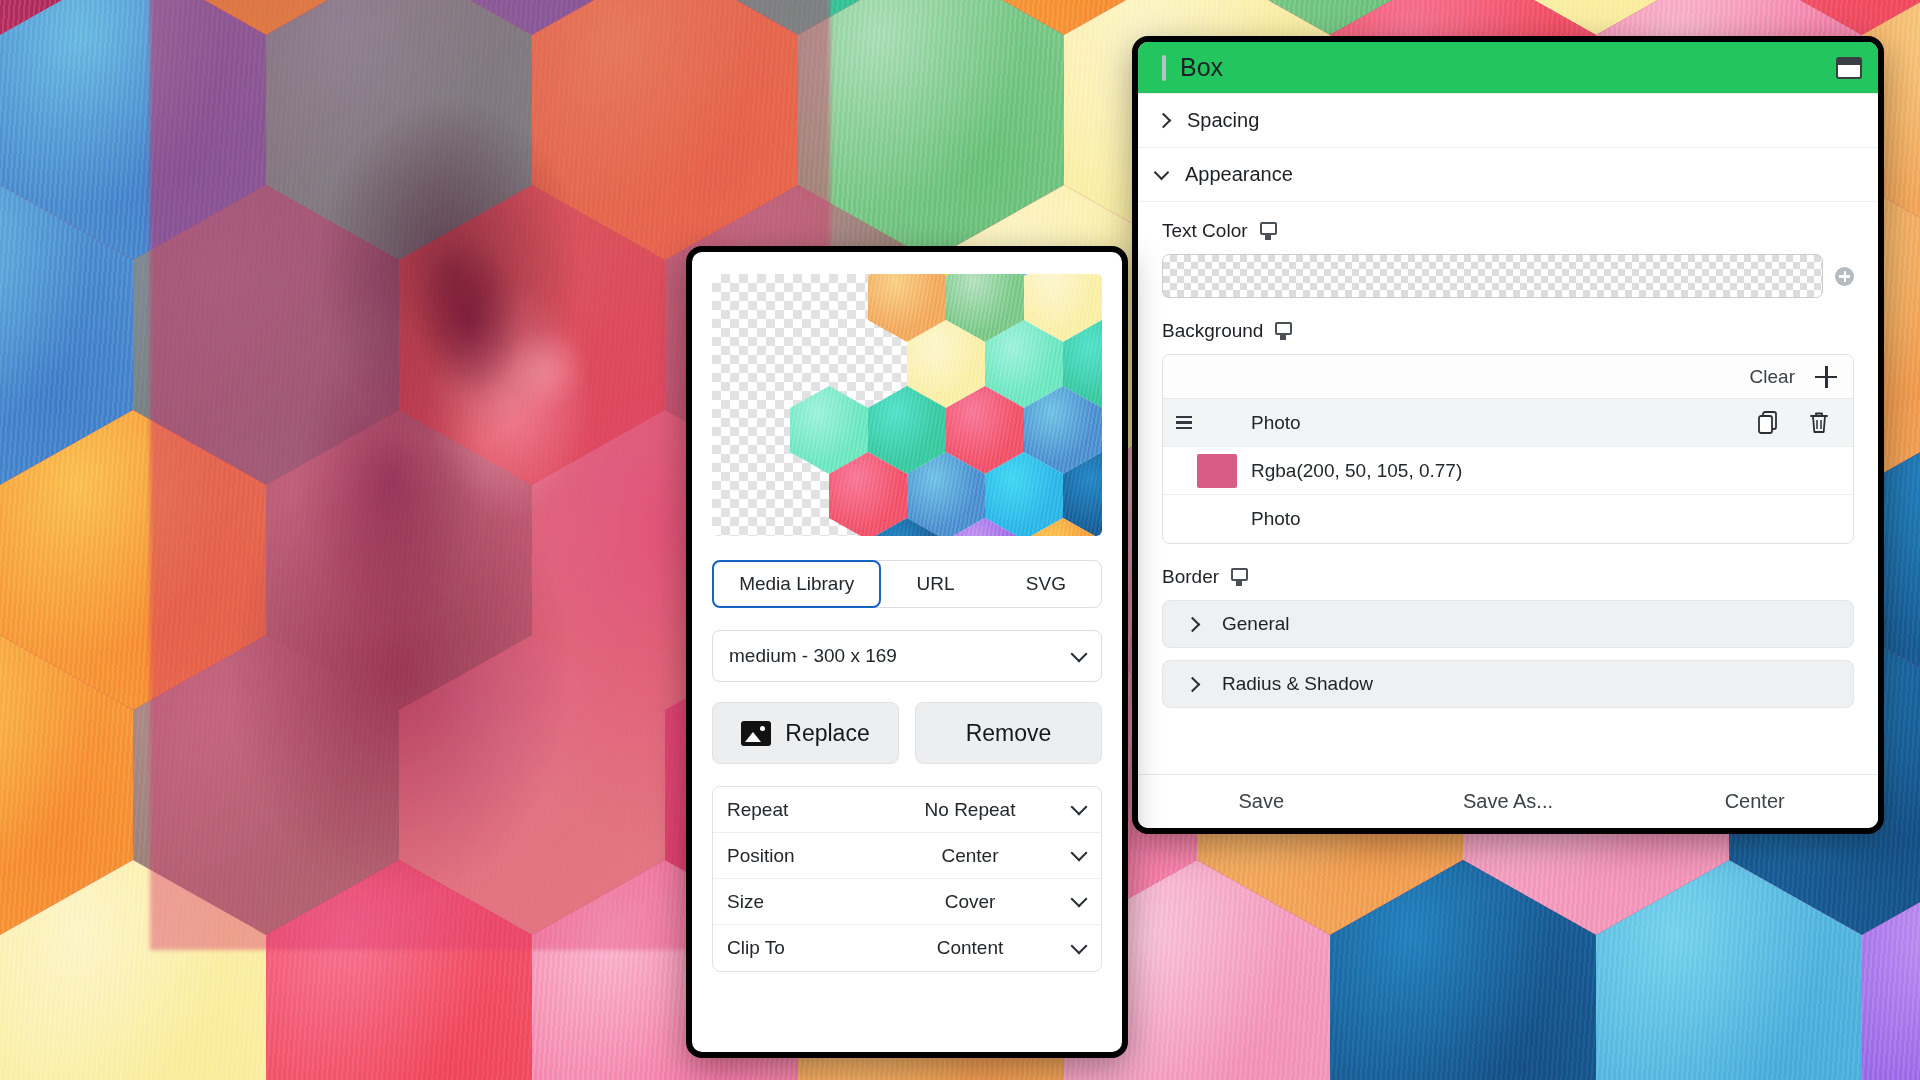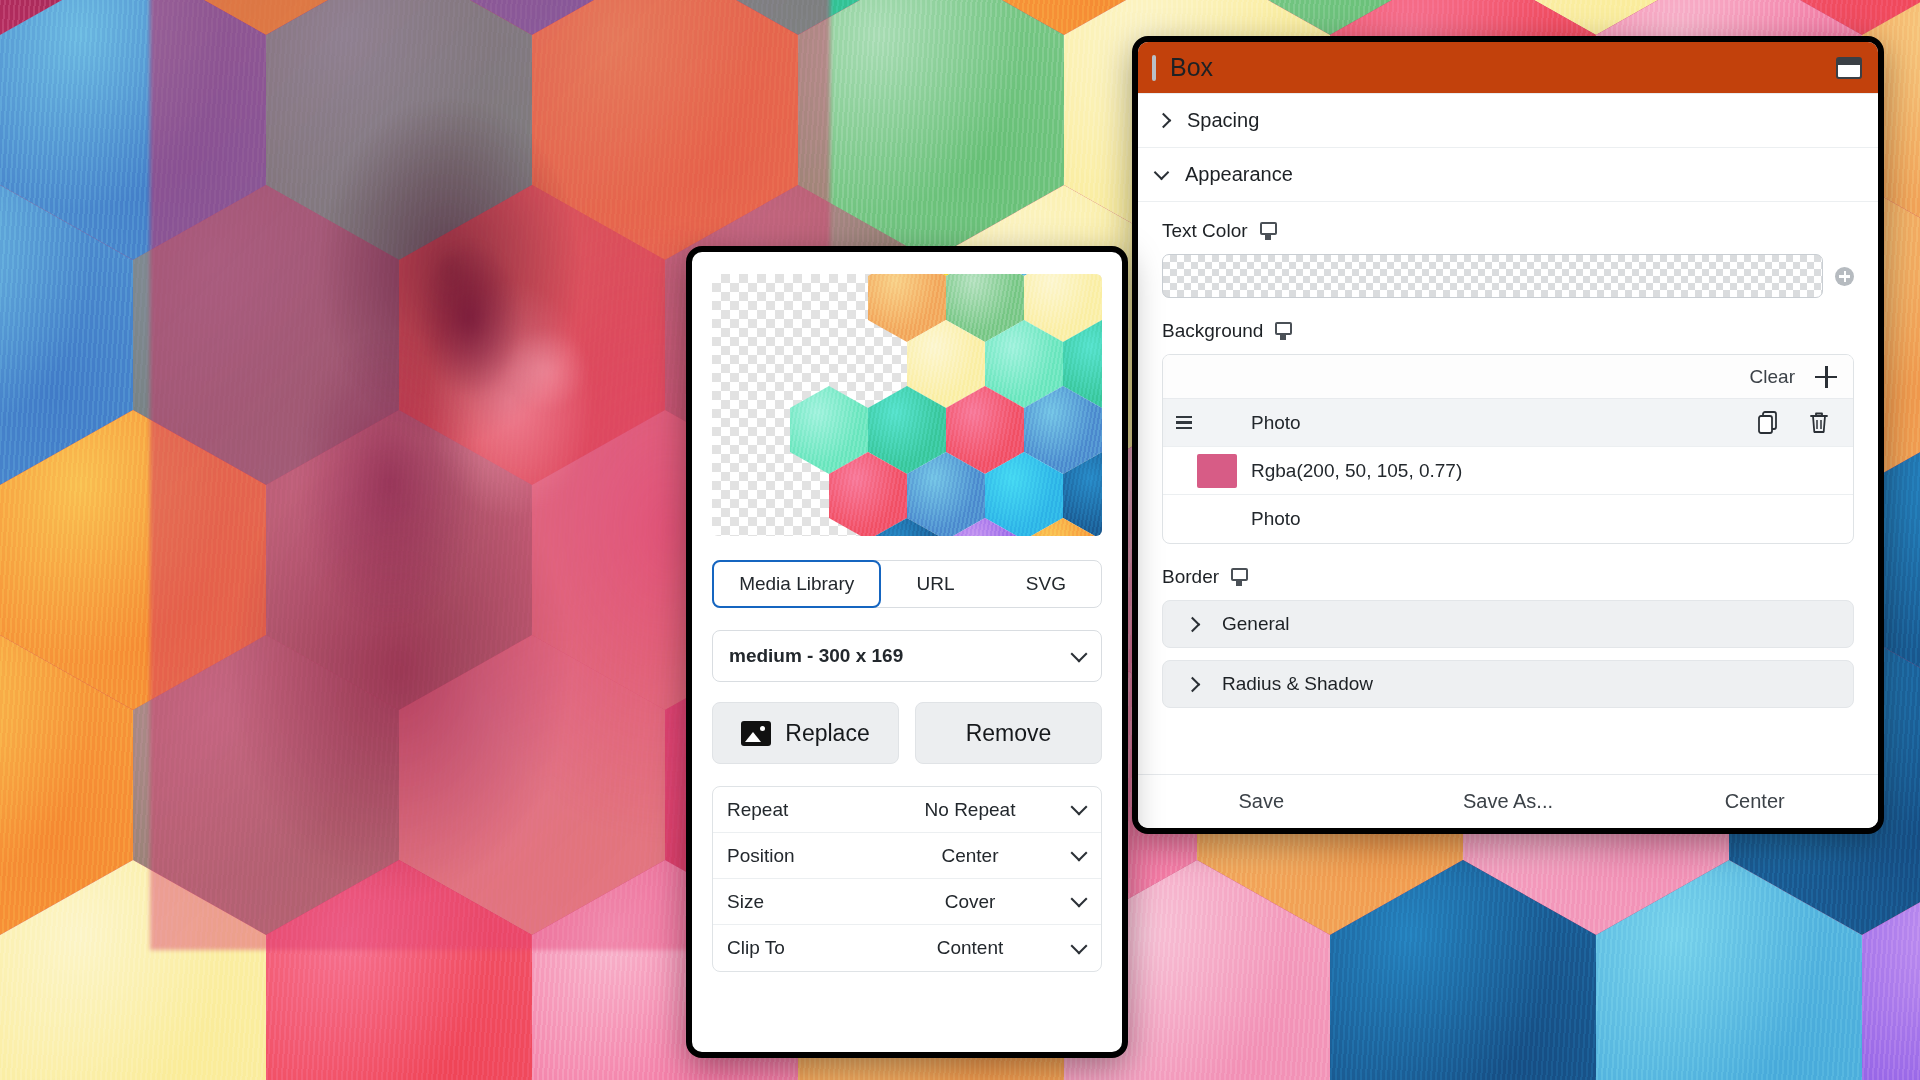--- a/index.html
+++ b/index.html
@@ -64,22 +64,22 @@
 
   
   #box-inspector {
     left: 1132px; top: 36px; width: 752px; height: 798px;
     display: flex; flex-direction: column;
     font-size: 19px;
   }
   #bi-titlebar {
     height: 52px; flex: 0 0 52px;
     display: flex; align-items: center;
-    padding: 0 16px 0 14px;
-    background: #c2410c;
+    padding: 0 16px 0 24px;
+    background: #22c55e;
     border-bottom: 1px solid #e9ecef;
   }
   #bi-titlebar .accentbar {
     width: 4px; height: 26px; background: #b9c0c7; border-radius: 2px; margin-right: 14px;
   }
   #bi-title { font-size: 25px; color: #1d2125; font-weight: 400; flex: 1; }
   .winbtn {
     width: 26px; height: 22px; border: 2.5px solid #3a3f45; border-radius: 3px;
     position: relative; cursor: pointer; background: #fff;
   }
@@ -255,21 +255,21 @@
     flex: 1; display:flex; align-items:center; justify-content:center;
     font-size: 19px; color: #23282d; cursor: pointer;
   }
   .seg.active {
     border: 2.5px solid #1565c0; border-radius: 8px; color: #23282d; margin: -1px;
     flex: 1.5;
   }
 
   #size-select {
     height: 52px; border: 1px solid #d9dde1; border-radius: 8px; background:#fff;
-    display:flex; align-items:center; padding: 0 16px; margin-bottom: 20px; cursor: pointer; font-weight: bold;
+    display:flex; align-items:center; padding: 0 16px; margin-bottom: 20px; cursor: pointer;
   }
   #size-select .val { flex:1; font-size: 19px; color:#23282d; }
   .sel-chev {
     width: 12px; height: 12px; border-right: 2.4px solid #2b3036; border-bottom: 2.4px solid #2b3036;
     transform: rotate(45deg); margin-bottom: 5px;
   }
 
   #action-row { display: flex; gap: 16px; margin-bottom: 22px; }
   .act-btn {
     flex: 1; height: 62px; background: #eceef0; border: 1px solid #e0e3e6; border-radius: 8px;

